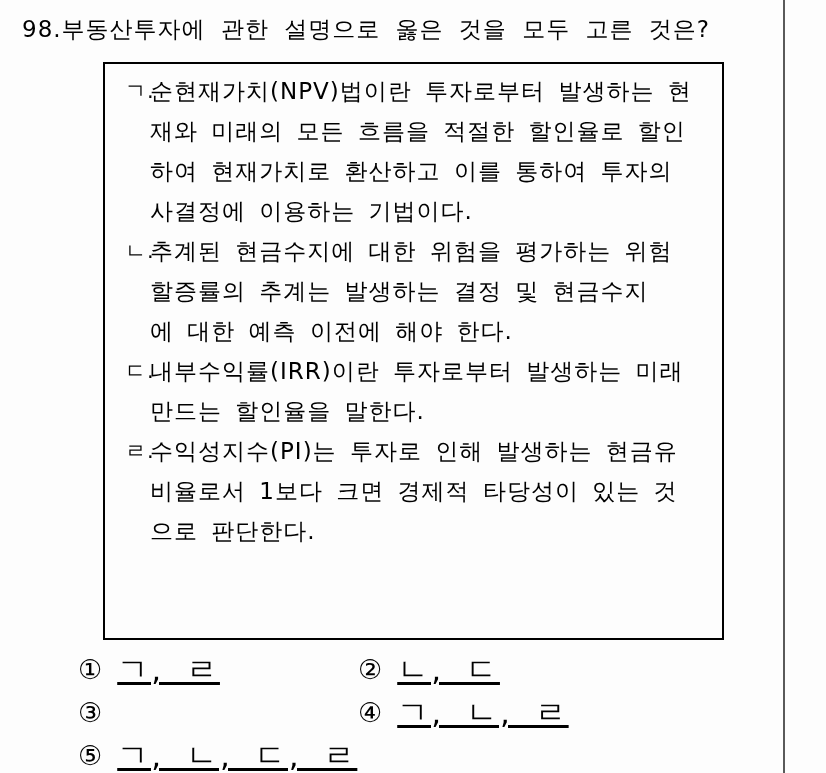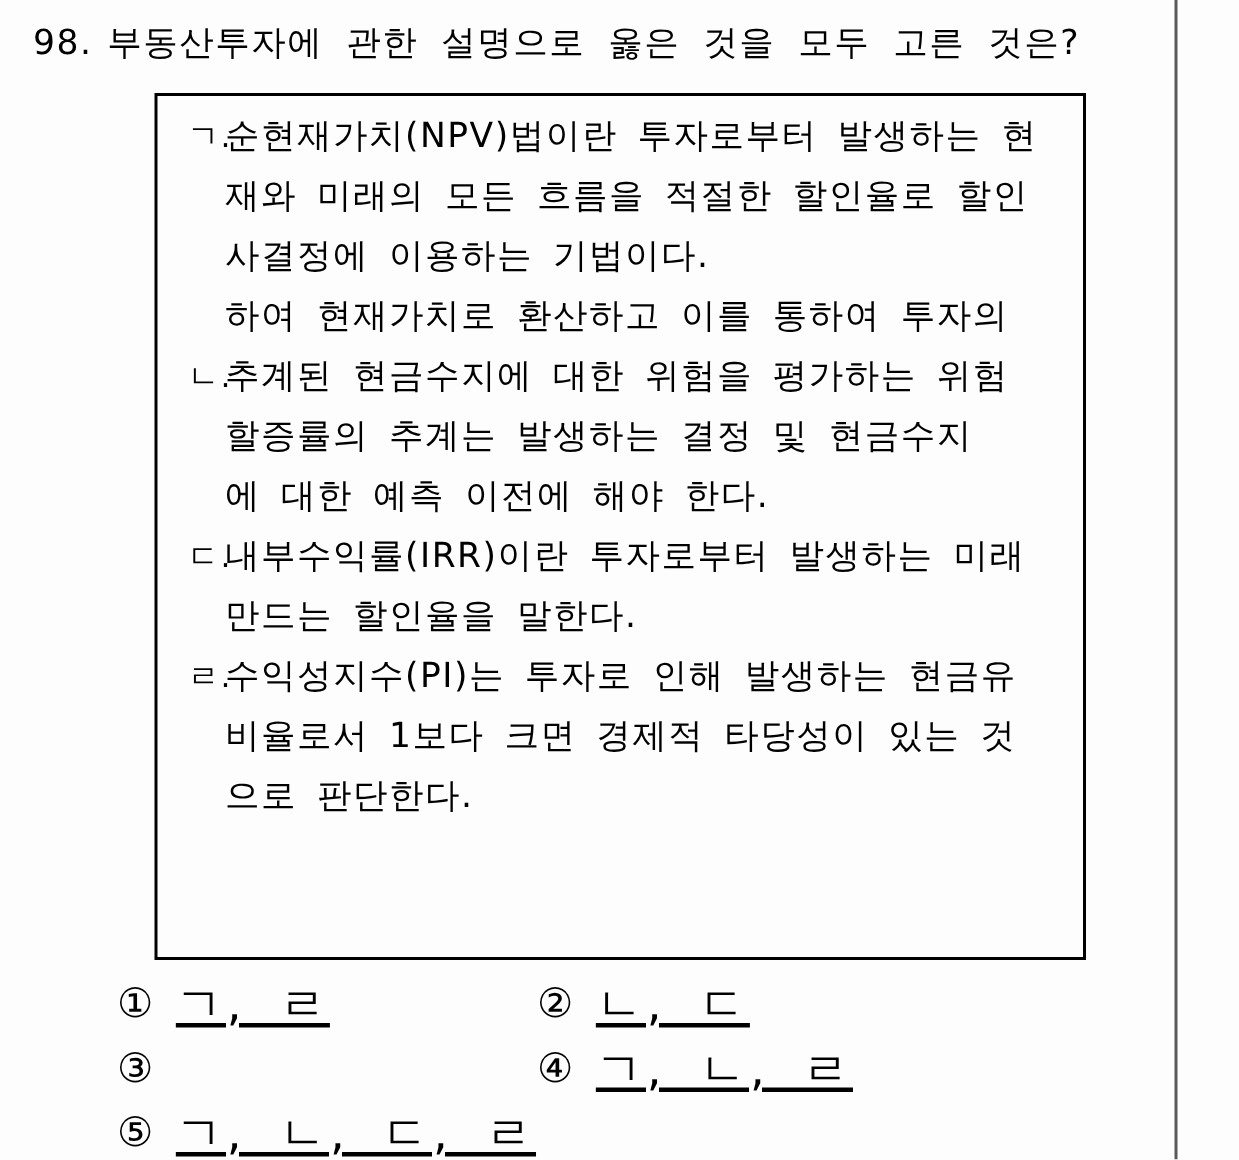--- a/index.html
+++ b/index.html
@@ -15,21 +15,21 @@
 
   
   .question-header {
     position:absolute; left:22px; top:14px;
     width:760px;
     font-size:23px; line-height:30px;
     letter-spacing:1px; word-spacing:7px;
     white-space:nowrap;
     color:#000;
   }
-  .question-header .qnum { margin-right:10px; }
+  .question-header .qnum { }
 
   
   .statement-box {
     position:absolute; left:103px; top:62px;
     width:621px; height:578px;
     border:2px solid #000;
     padding:7px 12px 0 20px;
     background:#fdfdfd;
   }
   .statement-item { position:relative; padding-left:25px; }
@@ -77,22 +77,22 @@
   <div class="question-header">
     <span class="qnum">98.</span><span>부동산투자에 관한 설명으로 옳은 것을 모두 고른 것은?</span>
   </div>
 
   <div class="statement-box">
 
     <div class="statement-item">
       <span class="item-marker">ㄱ.</span>
       <div class="item-line">순현재가치(NPV)법이란 투자로부터 발생하는 현</div>
       <div class="item-line">재와 미래의 모든 흐름을 적절한 할인율로 할인</div>
+      <div class="item-line">하여 현재가치로 환산하고 이를 통하여 투자의</div>
       <div class="item-line">사결정에 이용하는 기법이다.</div>
-      <div class="item-line">하여 현재가치로 환산하고 이를 통하여 투자의</div>
     </div>
 
     <div class="statement-item">
       <span class="item-marker">ㄴ.</span>
       <div class="item-line">추계된 현금수지에 대한 위험을 평가하는 위험</div>
       <div class="item-line">할증률의 추계는 발생하는 결정 및 현금수지</div>
       <div class="item-line">에 대한 예측 이전에 해야 한다.</div>
     </div>
 
     <div class="statement-item">

